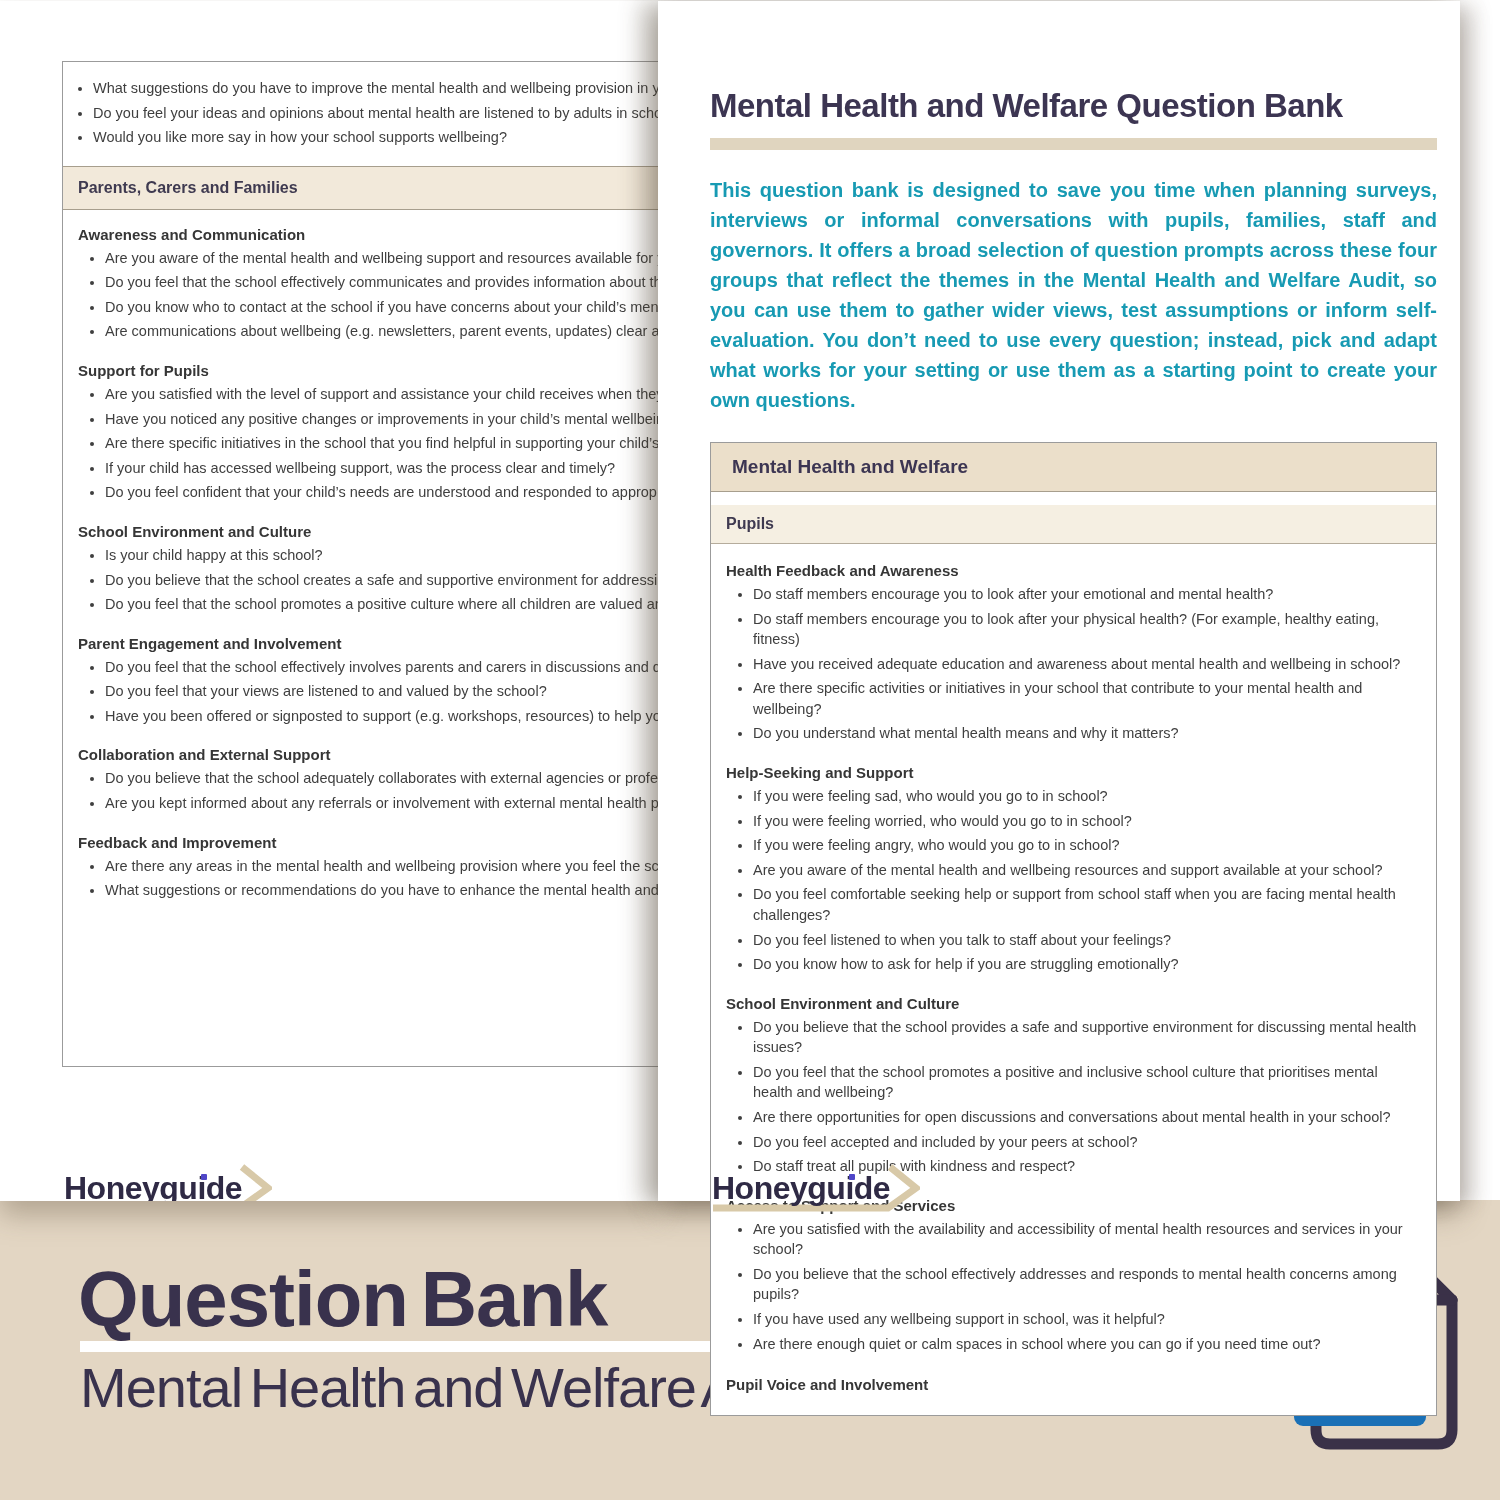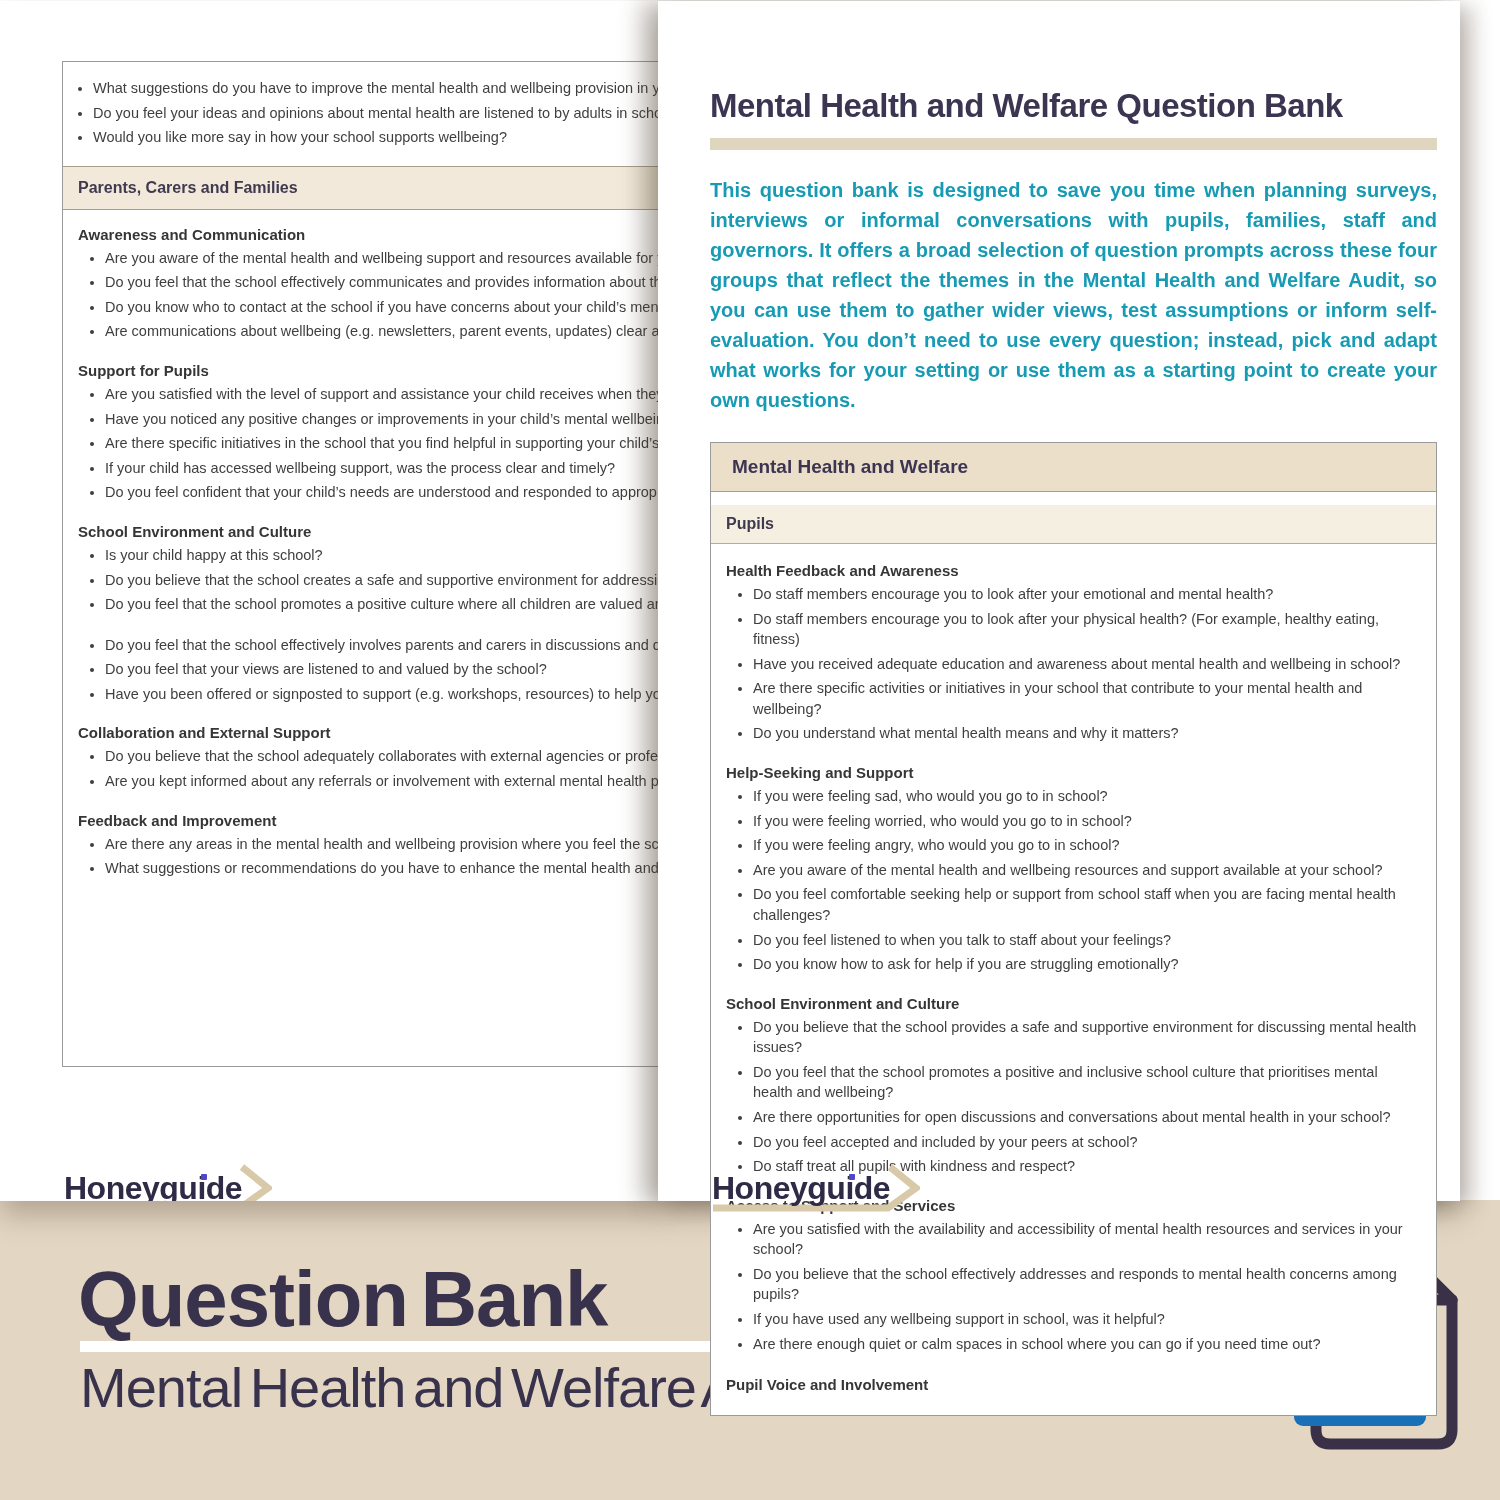--- a/index.html
+++ b/index.html
@@ -96,20 +96,21 @@
           </div>
           <div class="subsec">
             <div class="subsec-title">School Environment and Culture</div>
             <ul>
               <li>Is your child happy at this school?</li>
               <li>Do you believe that the school creates a safe and supportive environment for addressing mental health concerns?</li>
               <li>Do you feel that the school promotes a positive culture where all children are valued and</li>
             </ul>
           </div>
           <div class="subsec">
+            <div class="subsec-title">Parent Engagement and Involvement</div>
             <ul>
               <li>Do you feel that the school effectively involves parents and carers in discussions and dec their child’s mental health support?</li>
               <li>Do you feel that your views are listened to and valued by the school?</li>
               <li>Have you been offered or signposted to support (e.g. workshops, resources) to help you mental wellbeing at home?</li>
             </ul>
           </div>
           <div class="subsec">
             <div class="subsec-title">Collaboration and External Support</div>
             <ul>
               <li>Do you believe that the school adequately collaborates with external agencies or profess your child’s mental health needs?</li>

